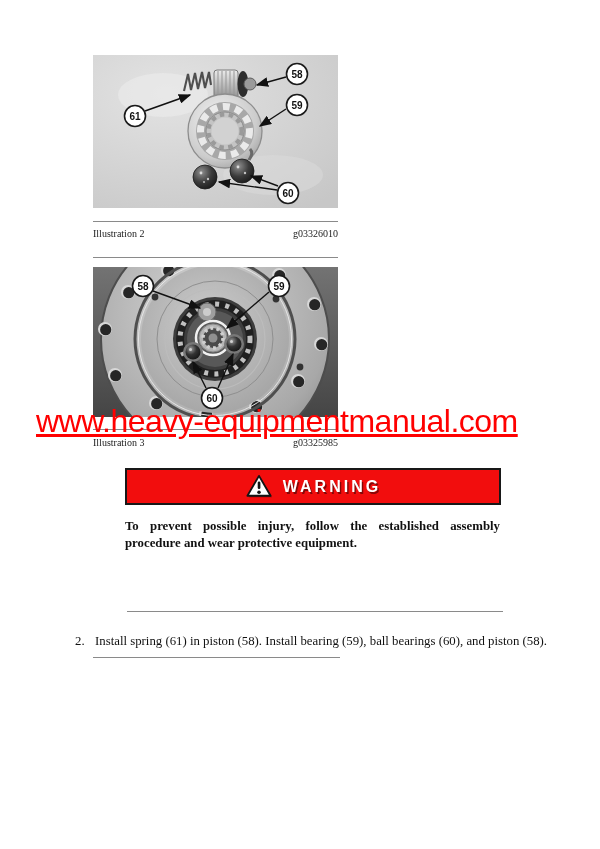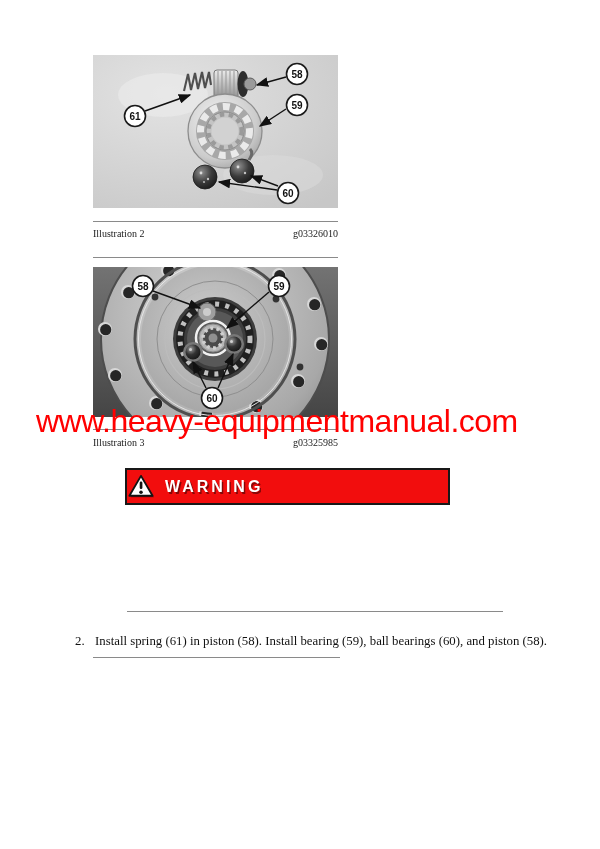--- a/index.html
+++ b/index.html
@@ -8,23 +8,23 @@
     font-family:"Liberation Serif",serif;color:#111;overflow:hidden;
   }
   .photo{position:absolute;display:block;}
   .hrule{position:absolute;height:1px;background:#8a8a8a;}
   .caption-row{
     position:absolute;display:flex;justify-content:space-between;
     font-size:10px;color:#1a1a1a;
   }
   .caption-row span{white-space:nowrap;}
   .warning-banner{
-    position:absolute;left:125px;top:468px;width:325px;height:37px;
+    position:absolute;left:125px;top:468px;width:376px;height:37px;
     box-sizing:border-box;border:2px solid #181818;
-    display:flex;align-items:center;gap:10px;
+    display:flex;align-items:center;justify-content:center;gap:10px;
   }
   .warning-banner .wtitle{
     font-family:"Liberation Sans",sans-serif;font-weight:bold;
     font-size:16px;letter-spacing:3px;color:#ffffff;
     text-shadow:1.5px 1.5px 0 rgba(0,0,0,0.45);
   }
   .warn-text{
     position:absolute;left:125px;top:518px;width:375px;
     font-weight:bold;font-size:12.8px;line-height:1.32;text-align:justify;
   }
@@ -282,26 +282,27 @@
     <svg width="28" height="25" viewBox="0 0 30 27">
       <path d="M16.5 3.5 L29 25 L4 25 Z" fill="rgba(0,0,0,0.4)"></path>
       <path d="M15 2 L27.5 23.5 L2.5 23.5 Z" fill="#ffffff" stroke="#141414" stroke-width="2" stroke-linejoin="round"></path>
       <rect x="13.6" y="8" width="2.9" height="8.2" rx="1.4" fill="#141414"></rect>
       <circle cx="15" cy="19.6" r="1.9" fill="#141414"></circle>
     </svg>
     <span class="wtitle">WARNING</span>
   </div>
 
   <div class="warn-text">
+    <p>To prevent possible injury, follow the established assembly procedure and wear protective equipment.</p>
   </div>
 
   <div class="hrule" style="left:127px;top:611px;width:376px;"></div>
 
   <div class="step-row">
     <span class="num">2.</span>
     <span>Install spring (61) in piston (58). Install bearing (59), ball bearings (60), and piston (58).</span>
   </div>
 
   <div class="hrule" style="left:93px;top:657px;width:247px;"></div>
 
-  <div class="watermark" style="color: rgb(255, 0, 0);">www.heavy-equipmentmanual.com</div>
+  <div class="watermark" style="color: rgb(255, 0, 0); text-decoration: underline;">www.heavy-equipmentmanual.com</div>
 
 </div>
 
 </body></html>

